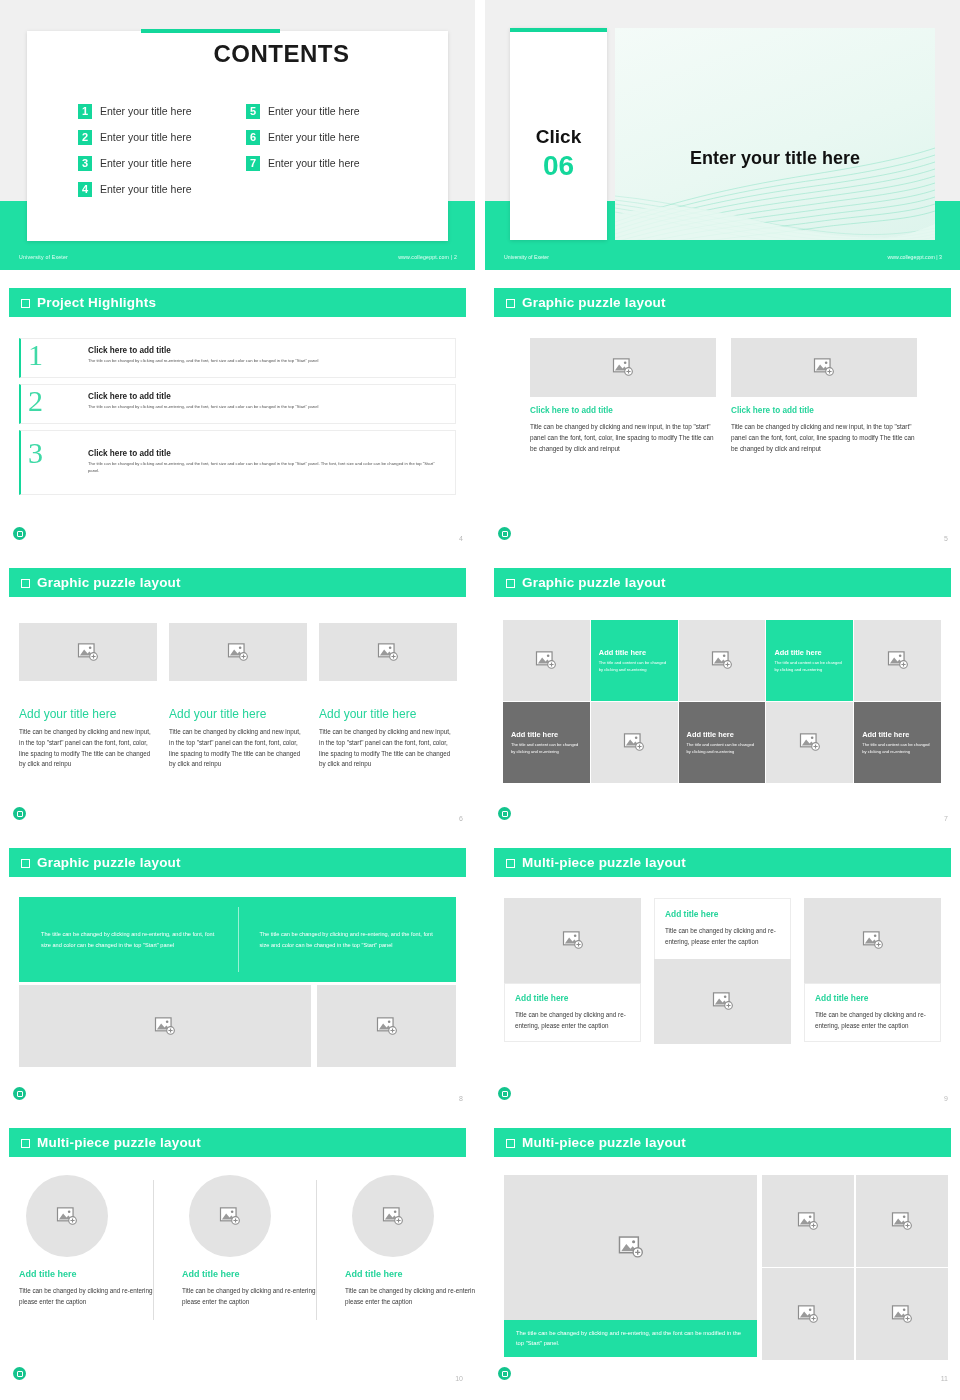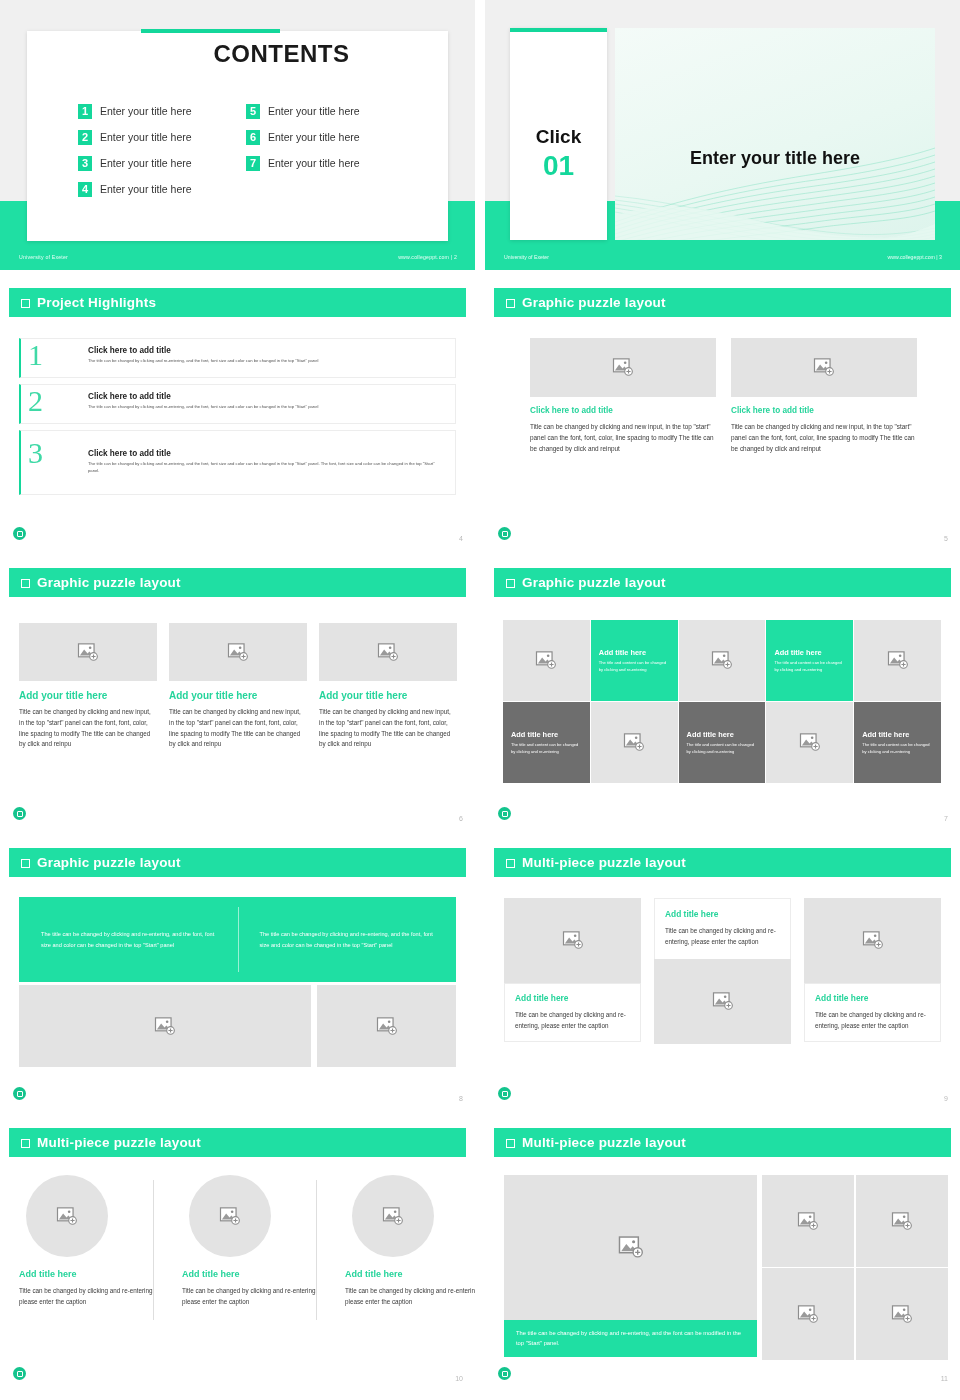--- a/index.html
+++ b/index.html
@@ -126,21 +126,21 @@
 
   
   .s5 .card { position: absolute; width: 186px; }
   .s5 .ph { height: 59px; }
   .s5 .ct { margin-top: 9px; font-size: 8.2px; font-weight: bold; color: #25d49b; }
   .s5 .cd { margin-top: 6px; font-size: 6.4px; color: #3a3a3a; line-height: 1.75; }
 
   
   .s6 .card { position: absolute; top: 63px; width: 138px; }
   .s6 .ph { height: 58px; }
-  .s6 .ct { margin-top: 9px; font-size: 10px; font-weight: bold; color: #25d49b; }
+  .s6 .ct { margin-top: 26px; font-size: 12px; font-weight: normal; color: #25d49b; }
   .s6 .cd { margin-top: 6px; font-size: 6.3px; color: #3a3a3a; line-height: 1.72; }
 
   
   .s7 .grid {
     position: absolute; left: 18px; top: 60px; width: 438px; height: 163px;
     display: grid; grid-template-columns: repeat(5, 1fr); grid-template-rows: 1fr 1fr;
     gap: 1px;
   }
   .s7 .cell { position: relative; display: flex; align-items: center; justify-content: center; }
   .s7 .cell.grayl { background: #e4e4e4; }
@@ -277,21 +277,21 @@
           <path d="M0 74 C 60 82, 110 96, 170 105 S 270 115, 320 104"></path>
           <path d="M0 78 C 60 87, 110 100, 170 109 S 270 118, 320 107"></path>
           <path d="M0 82 C 60 92, 110 105, 170 113 S 270 121, 320 110"></path>
         </g>
         <path d="M0 86 C 70 60, 140 96, 210 104 S 290 106, 320 94 L320 110 L0 110 Z" fill="#e6f8f1" opacity=".85"></path>
       </svg>
     </div>
     <div class="leftcard">
       <div class="bar"></div>
       <div class="pword">Click</div>
-      <div class="pnum">01</div>
+      <div class="pnum">06</div>
     </div>
     <div style="position:absolute;left:19px;bottom:10px;font-size:5.2px;color:#e8fff7">University of Exeter</div>
     <div style="position:absolute;right:18px;bottom:10px;font-size:5.2px;color:#e8fff7">
       <span>www.collegeppt.com</span>
       <span>|</span>
       <span>3</span>
     </div>
   </div>
 
   <div class="slide cs s4">

